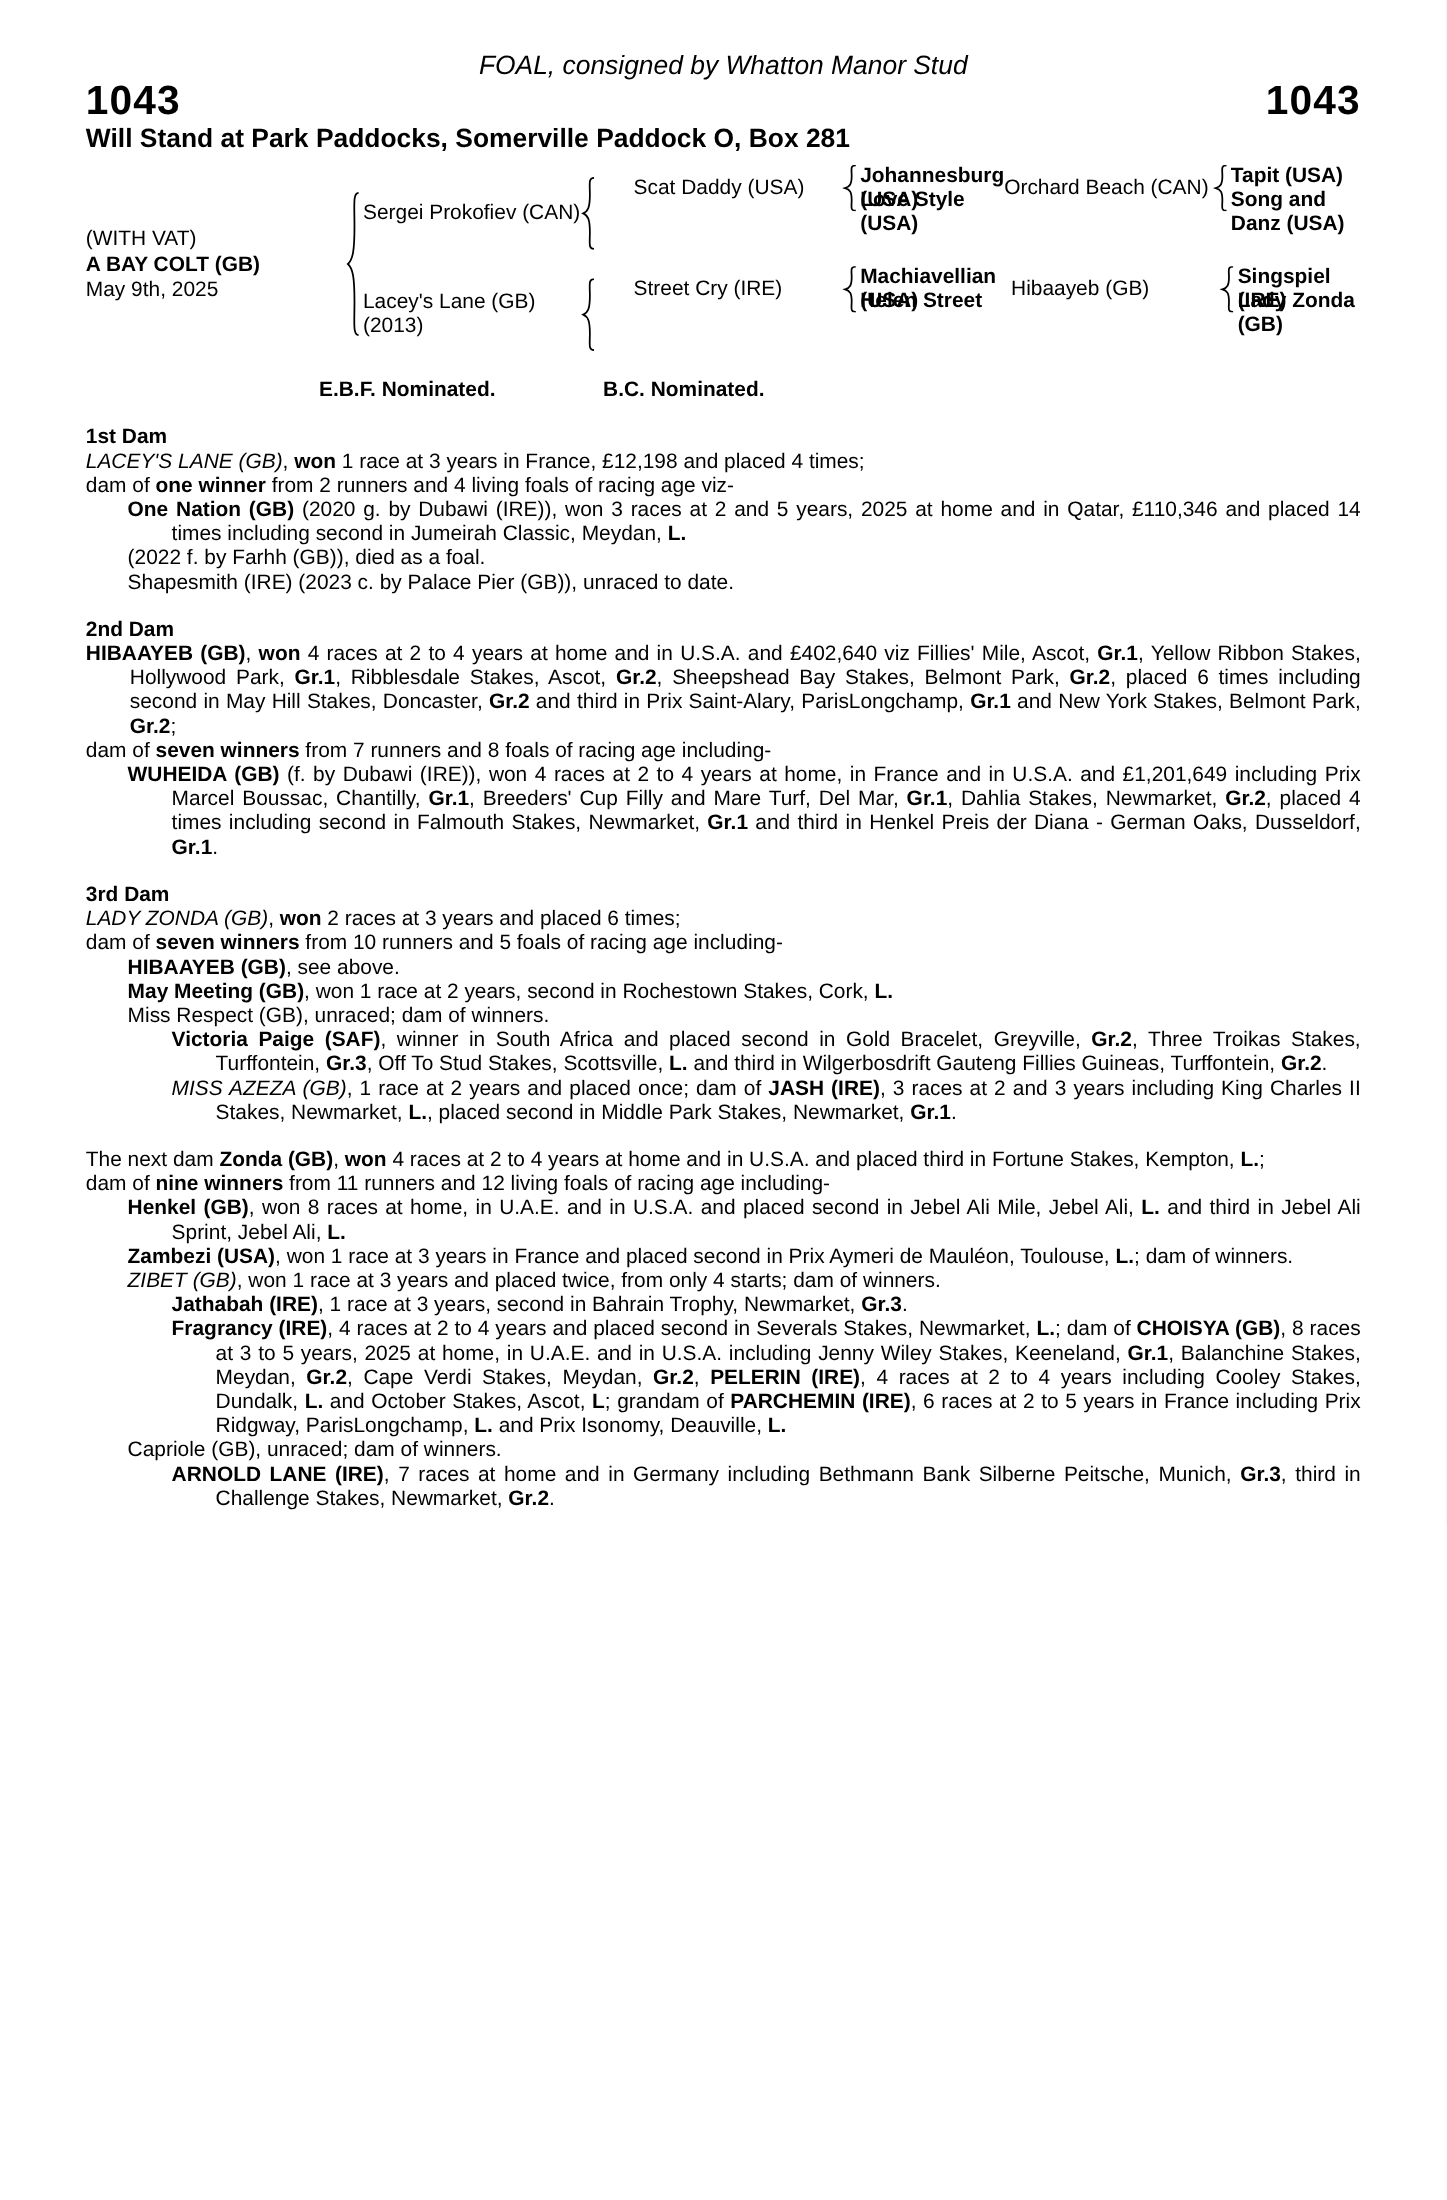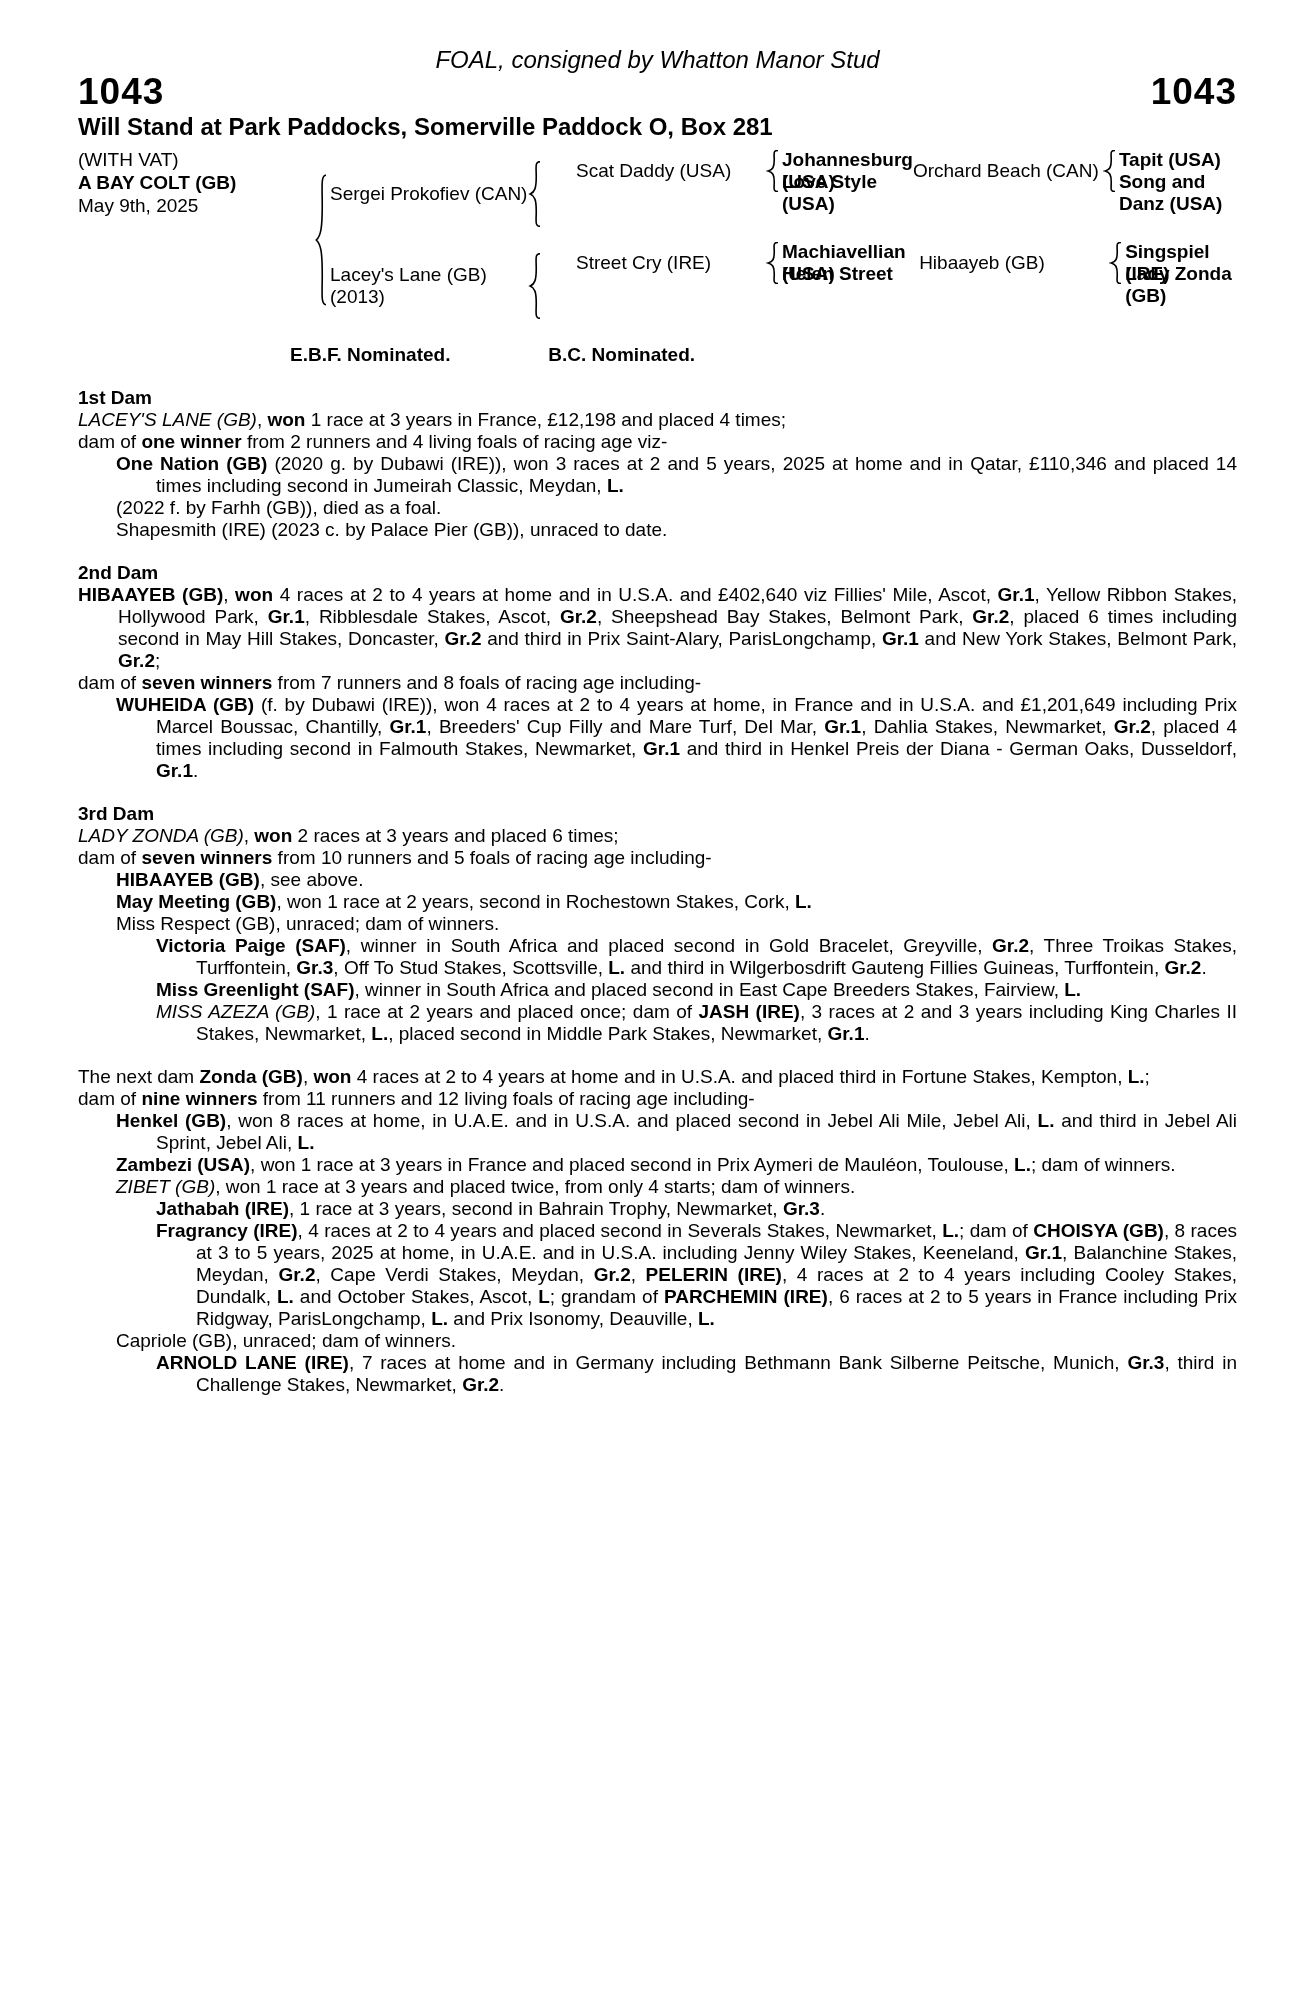--- a/index.html
+++ b/index.html
@@ -14,21 +14,21 @@
   .it{font-style:italic;}
 
   
   .consignor{text-align:center;font-style:italic;font-size:24px;line-height:24px;}
   .lot-row{display:flex;justify-content:space-between;align-items:flex-start;margin-top:0px;text-align:right;}
   .lot-number{font-size:37px;font-weight:bold;line-height:40px;letter-spacing:1px;}
   .stand-line{font-weight:bold;font-size:24px;margin-top:4px;}
 
   
   .pedigree{display:flex;align-items:stretch;margin-top:10px;height:184px;}
-  .ped-col0{width:236px;display:flex;flex-direction:column;justify-content:flex-start;}
+  .ped-col0{width:236px;display:flex;flex-direction:column;justify-content:center;}
   .ped-col0 div{line-height:23px;}
   .brace{display:flex;align-items:center;flex:0 0 16px;}
   .brace svg{width:15px;display:block;}
   .brace-l svg{height:132px;}
   .brace-m svg{height:66px;}
   .brace-s svg{height:42px;}
   .ped-gen1col{display:flex;flex-direction:column;flex:1;}
   .ped-parent{display:flex;align-items:center;height:92px;}
   .ped-name1{width:198px;}
   .ped-name1 div{line-height:22px;}
@@ -176,21 +176,20 @@
       <p class="p ind0"><span class="b">HIBAAYEB (GB)</span><span>, </span><span class="b">won</span><span> 4 races at 2 to 4 years at home and in U.S.A. and £402,640 viz Fillies' Mile, Ascot, </span><span class="b">Gr.1</span><span>, Yellow Ribbon Stakes, Hollywood Park, </span><span class="b">Gr.1</span><span>, Ribblesdale Stakes, Ascot, </span><span class="b">Gr.2</span><span>, Sheepshead Bay Stakes, Belmont Park, </span><span class="b">Gr.2</span><span>, placed 6 times including second in May Hill Stakes, Doncaster, </span><span class="b">Gr.2</span><span> and third in Prix Saint-Alary, ParisLongchamp, </span><span class="b">Gr.1</span><span> and New York Stakes, Belmont Park, </span><span class="b">Gr.2</span><span>;</span></p>
       <p class="p ind0"><span>dam of </span><span class="b">seven winners</span><span> from 7 runners and 8 foals of racing age including-</span></p>
       <p class="p ind1"><span class="b">WUHEIDA (GB)</span><span> (f. by Dubawi (IRE)), won 4 races at 2 to 4 years at home, in France and in U.S.A. and £1,201,649 including Prix Marcel Boussac, Chantilly, </span><span class="b">Gr.1</span><span>, Breeders' Cup Filly and Mare Turf, Del Mar, </span><span class="b">Gr.1</span><span>, Dahlia Stakes, Newmarket, </span><span class="b">Gr.2</span><span>, placed 4 times including second in Falmouth Stakes, Newmarket, </span><span class="b">Gr.1</span><span> and third in Henkel Preis der Diana - German Oaks, Dusseldorf, </span><span class="b">Gr.1</span><span>.</span></p>
       <div class="h">3rd Dam</div>
       <p class="p ind0"><span class="it">LADY ZONDA (GB)</span><span>, </span><span class="b">won</span><span> 2 races at 3 years and placed 6 times;</span></p>
       <p class="p ind0"><span>dam of </span><span class="b">seven winners</span><span> from 10 runners and 5 foals of racing age including-</span></p>
       <p class="p ind1"><span class="b">HIBAAYEB (GB)</span><span>, see above.</span></p>
       <p class="p ind1"><span class="b">May Meeting (GB)</span><span>, won 1 race at 2 years, second in Rochestown Stakes, Cork, </span><span class="b">L.</span></p>
       <p class="p ind1"><span>Miss Respect (GB), unraced; dam of winners.</span></p>
       <p class="p ind2"><span class="b">Victoria Paige (SAF)</span><span>, winner in South Africa and placed second in Gold Bracelet, Greyville, </span><span class="b">Gr.2</span><span>, Three Troikas Stakes, Turffontein, </span><span class="b">Gr.3</span><span>, Off To Stud Stakes, Scottsville, </span><span class="b">L.</span><span> and third in Wilgerbosdrift Gauteng Fillies Guineas, Turffontein, </span><span class="b">Gr.2</span><span>.</span></p>
-      <p class="p ind2"><span class="b">Miss Greenlight (SAF)</span><span>, winner in South Africa and placed second in East Cape Breeders Stakes, Fairview, </span><span class="b">L.</span></p>
       <p class="p ind2"><span class="it">MISS AZEZA (GB)</span><span>, 1 race at 2 years and placed once; dam of </span><span class="b">JASH (IRE)</span><span>, 3 races at 2 and 3 years including King Charles II Stakes, Newmarket, </span><span class="b">L.</span><span>, placed second in Middle Park Stakes, Newmarket, </span><span class="b">Gr.1</span><span>.</span></p>
       <div class="gap"></div>
       <p class="p ind0"><span>The next dam </span><span class="b">Zonda (GB)</span><span>, </span><span class="b">won</span><span> 4 races at 2 to 4 years at home and in U.S.A. and placed third in Fortune Stakes, Kempton, </span><span class="b">L.</span><span>;</span></p>
       <p class="p ind0"><span>dam of </span><span class="b">nine winners</span><span> from 11 runners and 12 living foals of racing age including-</span></p>
       <p class="p ind1"><span class="b">Henkel (GB)</span><span>, won 8 races at home, in U.A.E. and in U.S.A. and placed second in Jebel Ali Mile, Jebel Ali, </span><span class="b">L.</span><span> and third in Jebel Ali Sprint, Jebel Ali, </span><span class="b">L.</span></p>
       <p class="p ind1"><span class="b">Zambezi (USA)</span><span>, won 1 race at 3 years in France and placed second in Prix Aymeri de Mauléon, Toulouse, </span><span class="b">L.</span><span>; dam of winners.</span></p>
       <p class="p ind1"><span class="it">ZIBET (GB)</span><span>, won 1 race at 3 years and placed twice, from only 4 starts; dam of winners.</span></p>
       <p class="p ind2"><span class="b">Jathabah (IRE)</span><span>, 1 race at 3 years, second in Bahrain Trophy, Newmarket, </span><span class="b">Gr.3</span><span>.</span></p>
       <p class="p ind2"><span class="b">Fragrancy (IRE)</span><span>, 4 races at 2 to 4 years and placed second in Severals Stakes, Newmarket, </span><span class="b">L.</span><span>; dam of </span><span class="b">CHOISYA (GB)</span><span>, 8 races at 3 to 5 years, 2025 at home, in U.A.E. and in U.S.A. including Jenny Wiley Stakes, Keeneland, </span><span class="b">Gr.1</span><span>, Balanchine Stakes, Meydan, </span><span class="b">Gr.2</span><span>, Cape Verdi Stakes, Meydan, </span><span class="b">Gr.2</span><span>, </span><span class="b">PELERIN (IRE)</span><span>, 4 races at 2 to 4 years including Cooley Stakes, Dundalk, </span><span class="b">L.</span><span> and October Stakes, Ascot, </span><span class="b">L</span><span>; grandam of </span><span class="b">PARCHEMIN (IRE)</span><span>, 6 races at 2 to 5 years in France including Prix Ridgway, ParisLongchamp, </span><span class="b">L.</span><span> and Prix Isonomy, Deauville, </span><span class="b">L.</span></p>
       <p class="p ind1"><span>Capriole (GB), unraced; dam of winners.</span></p>

